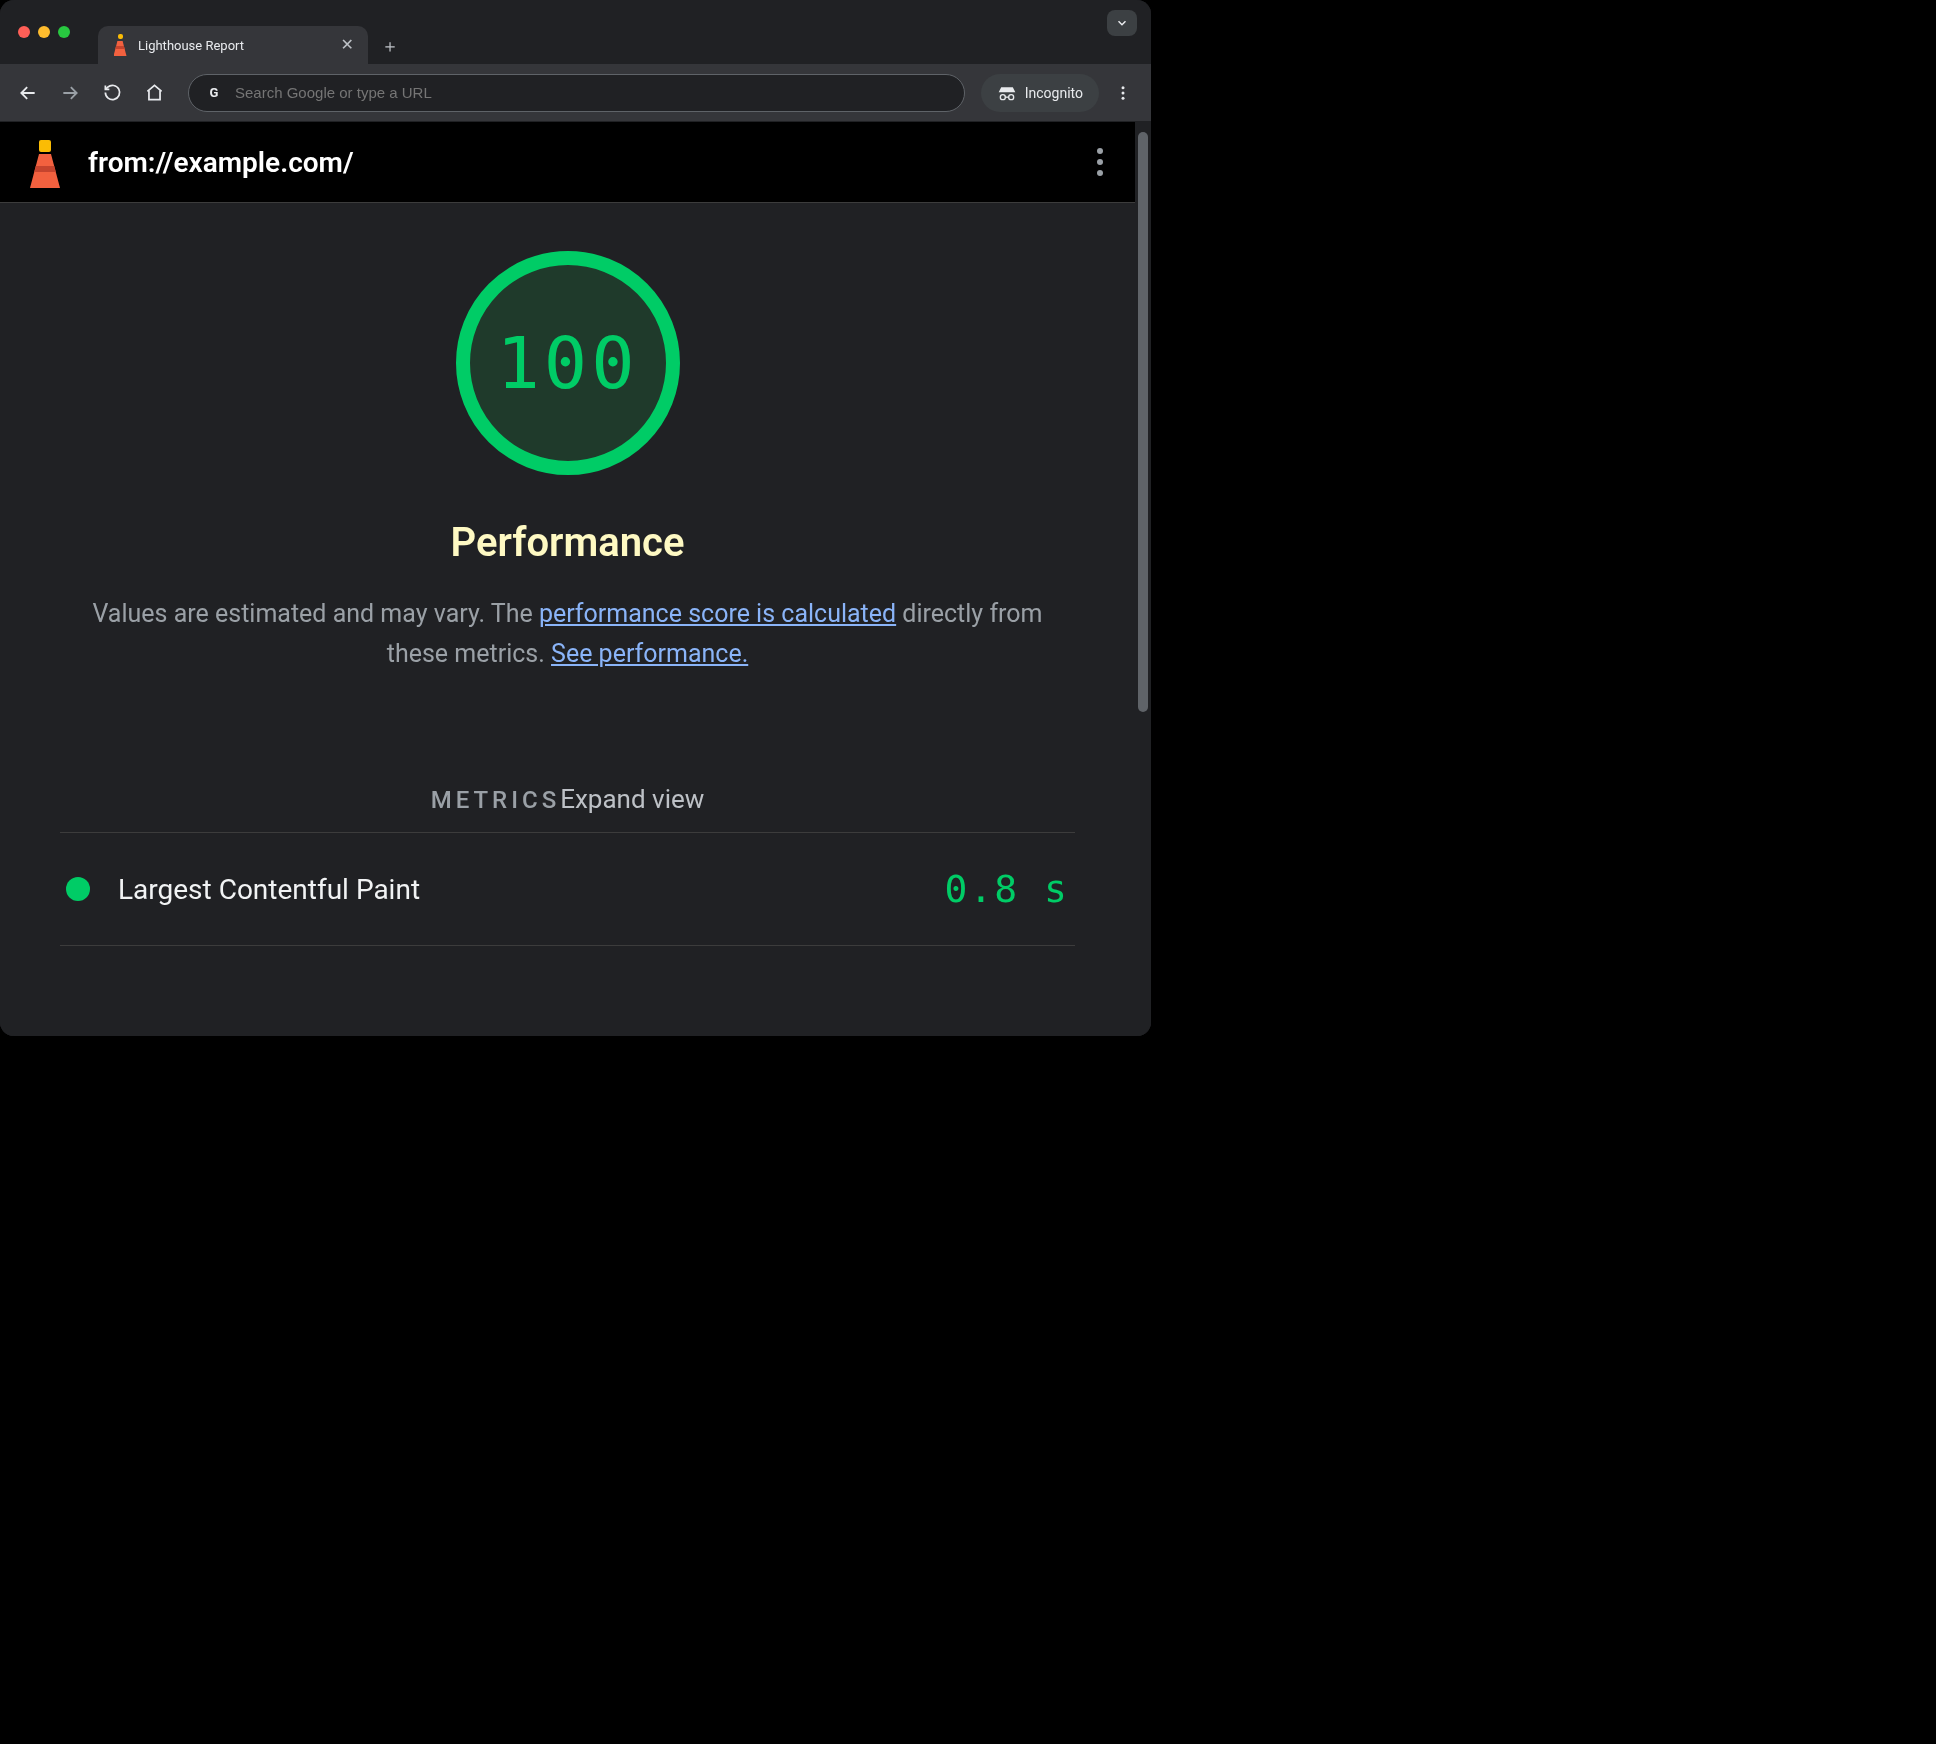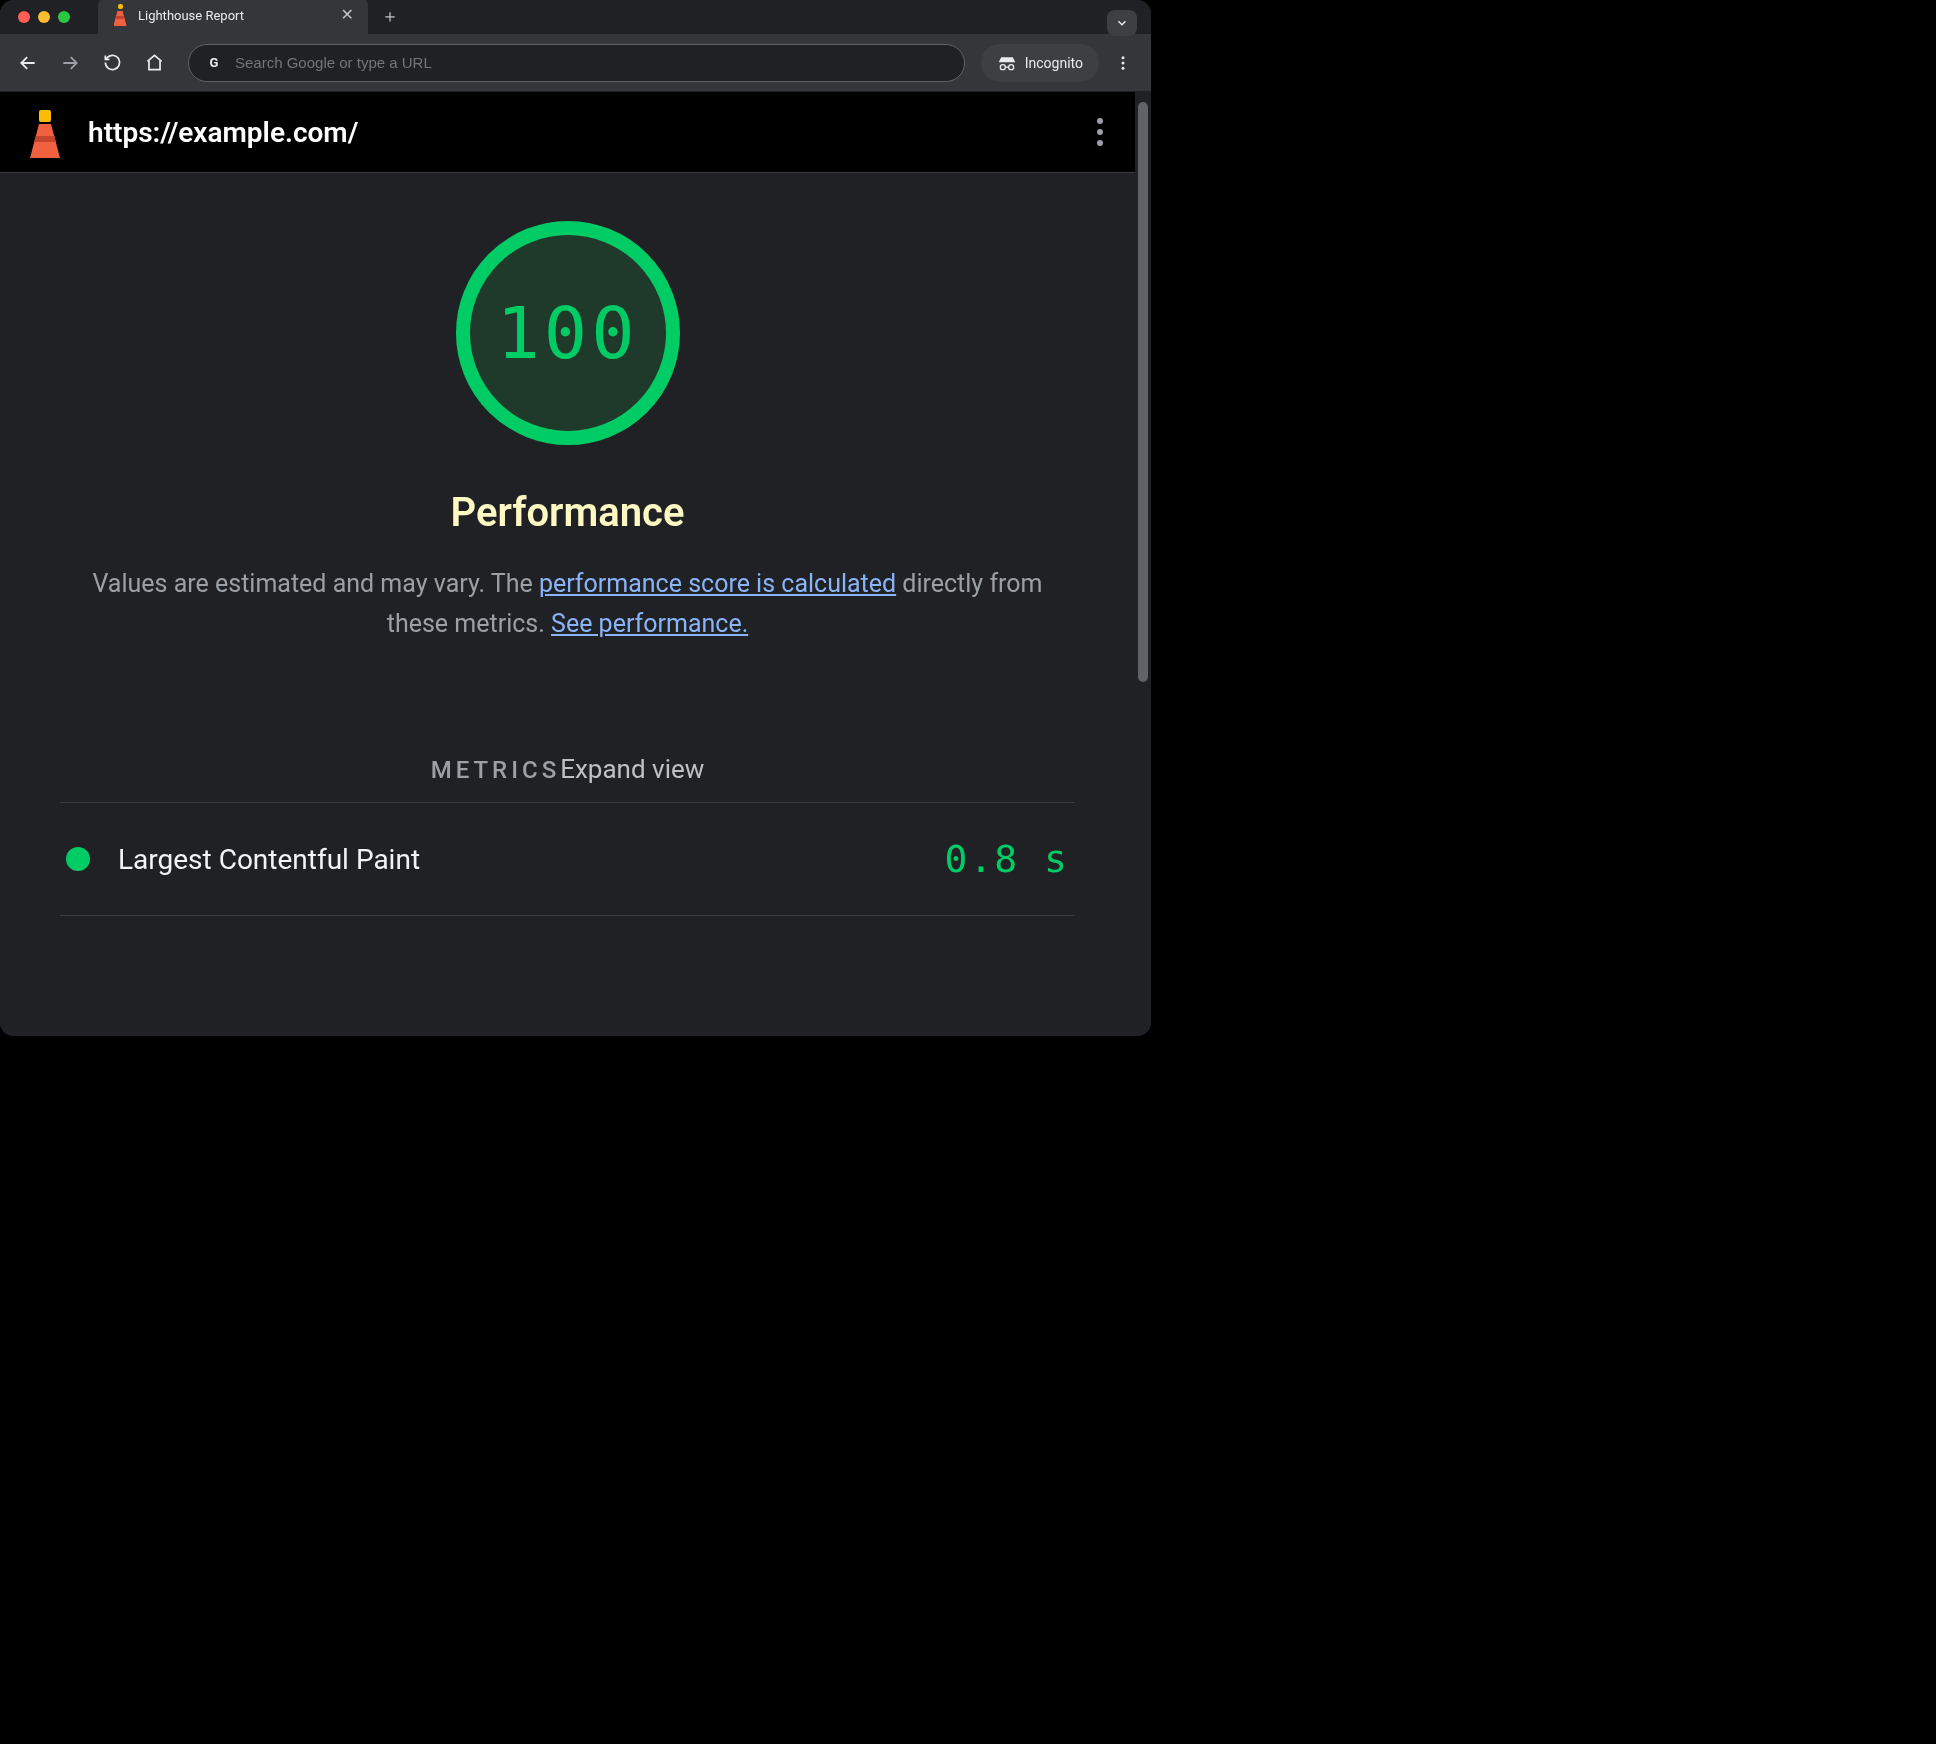--- a/index.html
+++ b/index.html
@@ -18,21 +18,21 @@
     background: #202124;
     border-radius: 14px;
     overflow: hidden;
     display: flex;
     flex-direction: column;
     position: relative;
   }
 
   
   .title-bar {
-    height: 34px;
+    height: 64px;
     background: #202124;
     display: flex;
     align-items: flex-end;
     padding: 0 12px 0 18px;
     position: relative;
   }
   .traffic-lights { display: flex; gap: 8px; align-items: center; height: 100%; margin-right: 28px; }
   .light { width: 12px; height: 12px; border-radius: 50%; }
   .light.red { background: #ff5f57; }
   .light.yellow { background: #febc2e; }
@@ -329,21 +329,21 @@
   </div>
 
   <div class="content-wrap">
     <div class="content">
 
       <div class="lh-header">
         <span class="lh-logo">
           <span class="lamp"></span>
             <span class="tower"></span>
         </span>
-        <div class="url">https://example.com/</div>
+        <div class="url">from://example.com/</div>
         <div class="kebab">
           <span></span>
             <span></span>
             <span></span>
         </div>
       </div>
 
       <div class="report-body">
         <div class="gauge-wrap">
           <div class="gauge">

